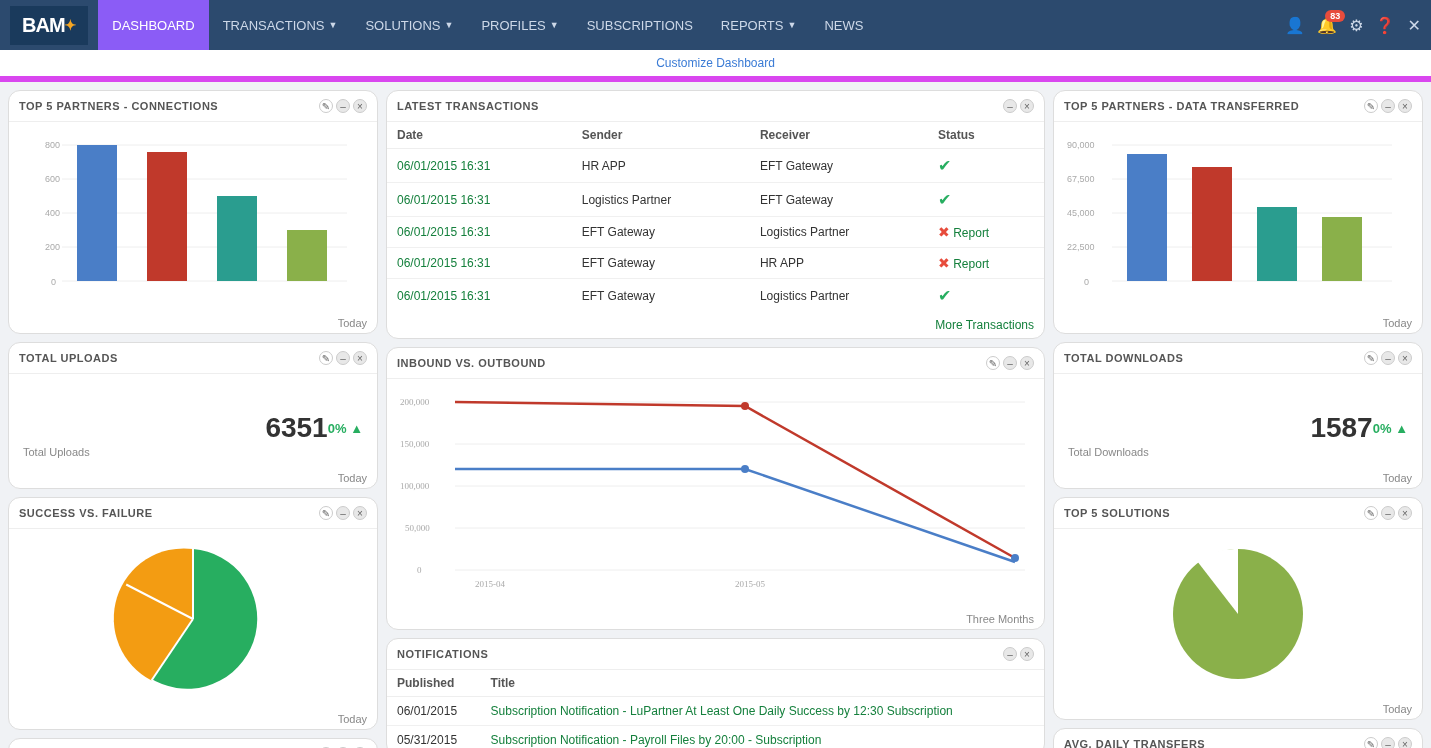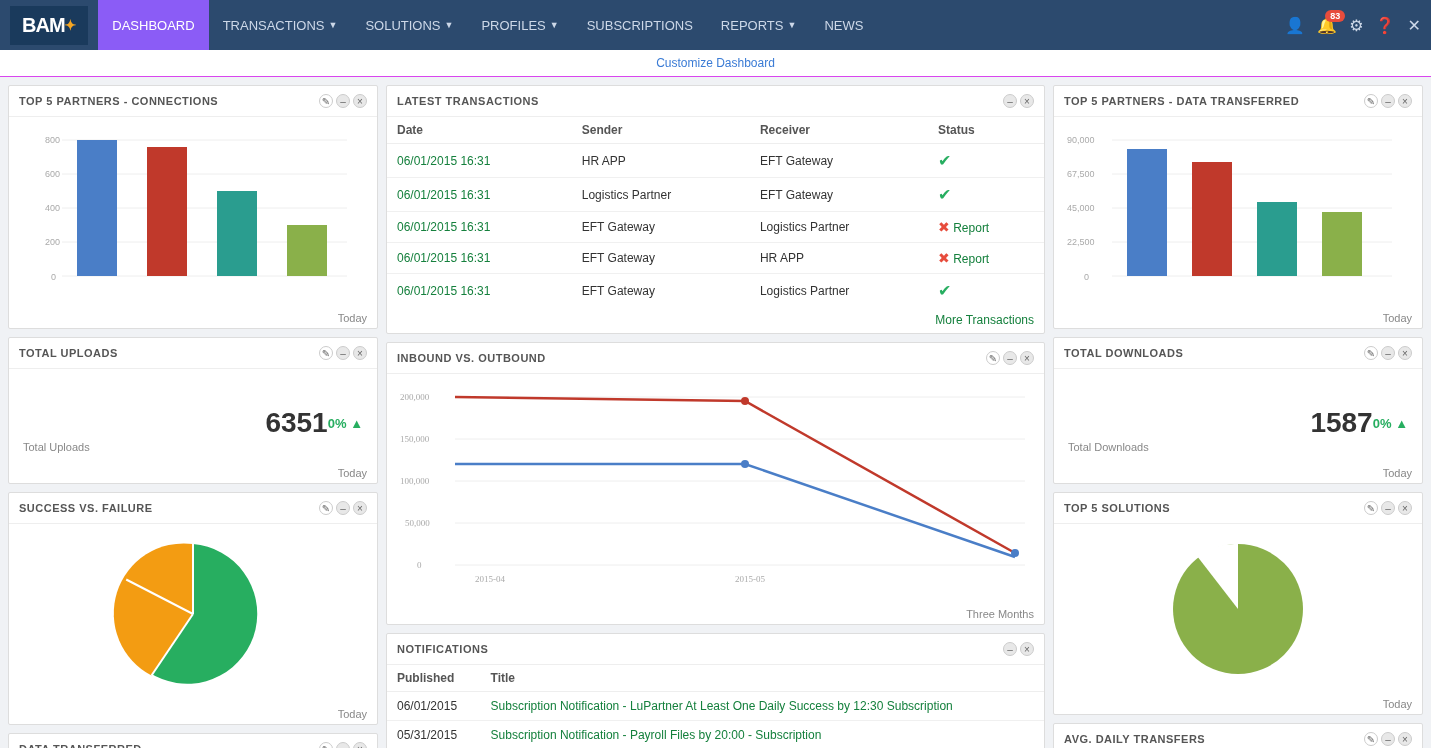--- a/index.html
+++ b/index.html
@@ -54,42 +54,42 @@
       top: -6px;
       right: -8px;
       font-weight: bold;
     }
 
     
     .customize-bar {
       background: white;
       text-align: center;
       padding: 6px;
-      border-bottom: 1px solid #d946ef;
+      border-bottom: 6px solid #d946ef;
     }
     .customize-bar a {
       color: #3a7bd5;
       font-size: 12px;
       text-decoration: none;
       cursor: pointer;
     }
 
     
     .dashboard {
       display: grid;
       grid-template-columns: 370px 1fr 370px;
       gap: 8px;
       padding: 8px;
     }
 
     
     .widget {
       background: white;
       border: 1px solid #ddd;
-      border-radius: 2px;
+      border-radius: 12px;
       position: relative;
     }
     .widget-header {
       display: flex;
       justify-content: space-between;
       align-items: center;
       padding: 8px 10px;
       border-bottom: 1px solid #eee;
     }
     .widget-title {

